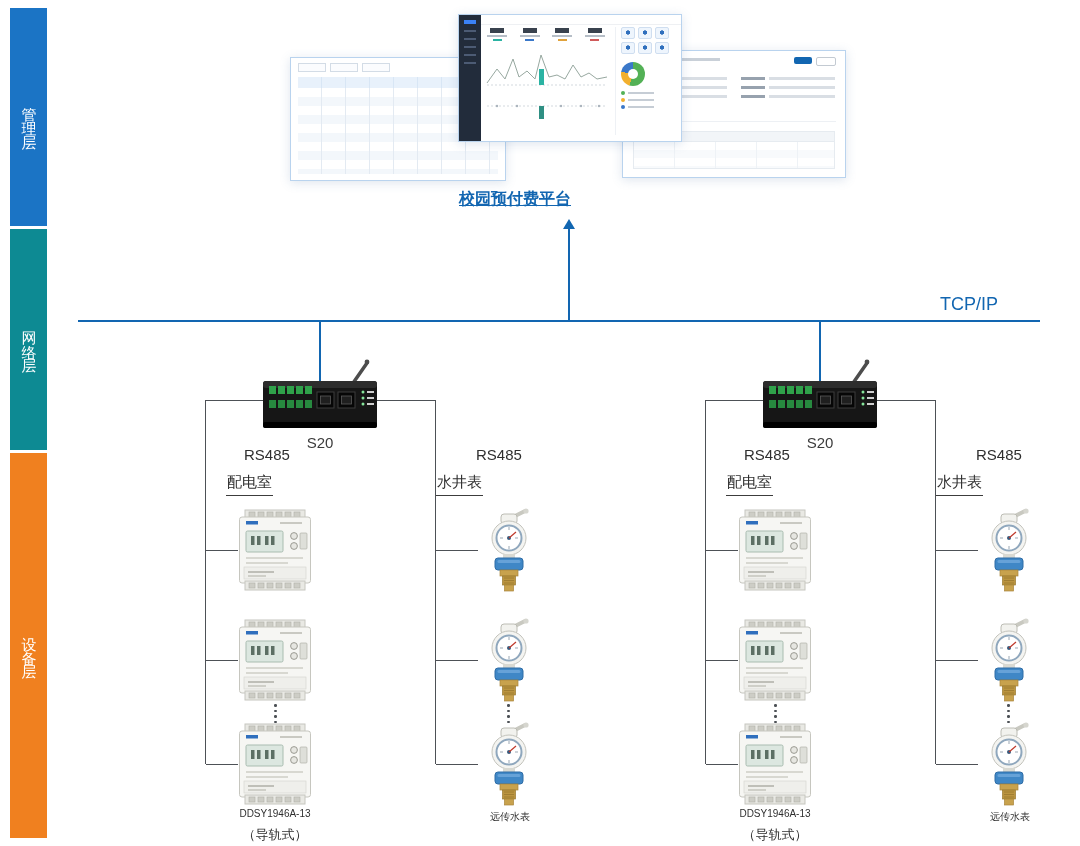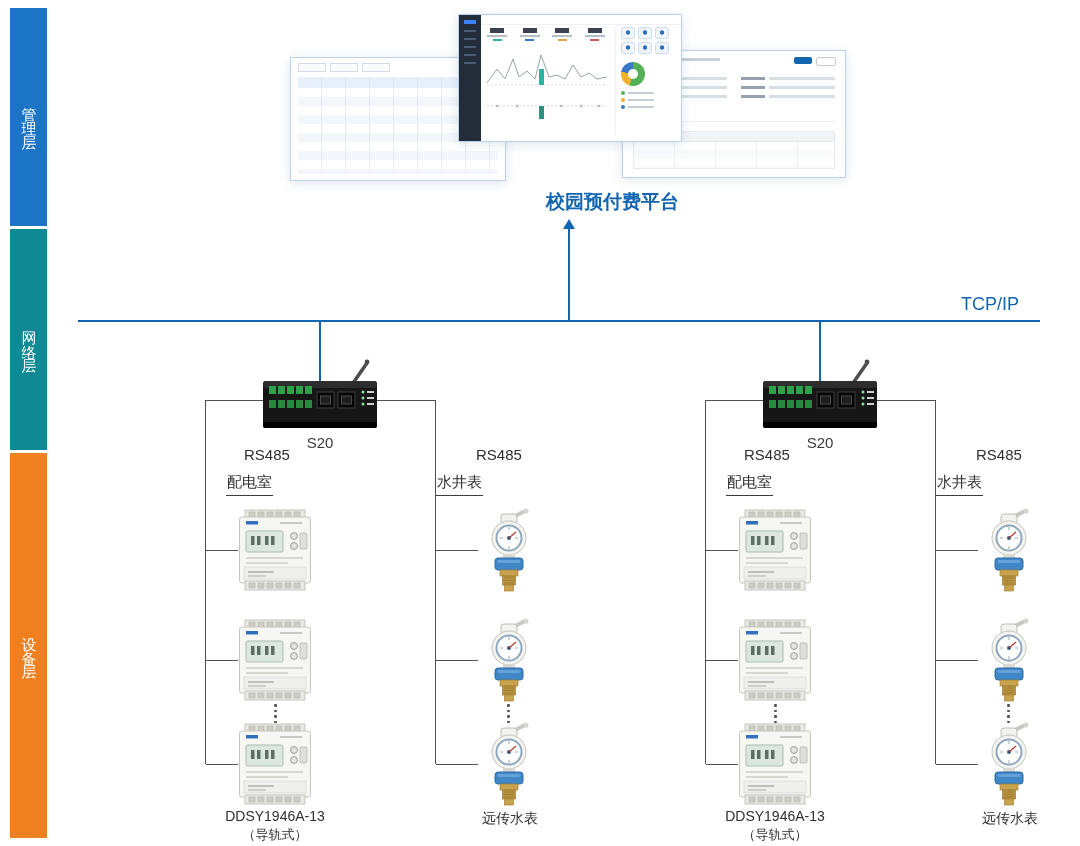--- a/index.html
+++ b/index.html
@@ -75,26 +75,26 @@
   #win-right .kv b{width:24px;height:3px;background:#97a2ae;}
   #win-right .kv i{height:3px;background:#d9dee4;flex:1;}
   #win-right .divider{position:absolute;left:9px;right:9px;top:70px;height:1px;background:#edf0f4;}
   #win-right .tbl{position:absolute;left:10px;right:10px;bottom:8px;height:36px;border:1px solid #e6ebf0;}
   #win-right .tbl .th{height:9px;background:#f2f5f8;border-bottom:1px solid #e6ebf0;}
   #win-right .tbl .rows{position:absolute;top:10px;bottom:0;left:0;right:0;
       background:repeating-linear-gradient(to right,transparent 0 40px,#eef2f6 40px 41px),
                  repeating-linear-gradient(to bottom,#fff 0 8px,#f8fafc 8px 16px);}
 
   
-  #platform-title{left:459px;top:189px;width:220px;text-align:right;font-size:19px;font-weight:600;color:var(--accent,#1266b1);}
+  #platform-title{left:459px;top:189px;width:220px;text-align:left;font-size:16px;font-weight:600;color:var(--accent,#1266b1);text-decoration:underline;}
   #platform-arrow{left:563px;top:219px;width:0;height:0;border-left:6px solid transparent;
       border-right:6px solid transparent;border-bottom:10px solid var(--accent,#1266b1);}
   #platform-vline{left:568px;top:228px;width:2px;height:94px;}
   #tcpip-line{left:78px;top:320px;width:962px;height:2px;}
-  #tcpip-label{left:940px;top:294px;width:100px;text-align:center;font-size:18px;color:var(--accent,#1266b1);}
+  #tcpip-label{left:940px;top:294px;width:100px;text-align:left;font-size:18px;color:var(--accent,#1266b1);}
   #drop-1{left:319px;top:322px;width:2px;height:64px;}
   #drop-2{left:819px;top:322px;width:2px;height:64px;}
 
   
   .group{position:absolute;top:356px;width:470px;height:490px;}
   #group-1{left:190px;}
   #group-2{left:690px;}
   .conn-h{left:15px;top:44px;width:231px;}
   .bus-left{left:15px;top:44px;height:364px;}
   .bus-right{left:245px;top:44px;height:364px;}
@@ -112,21 +112,21 @@
   .s1{top:194px;}.s2{top:304px;}.s3{top:408px;}
   .dev{display:block;}
   .em{left:48px;width:74px;height:82px;}
   .em1{top:153px;}.em2{top:263px;}.em3{top:367px;}
   .wm{left:288px;width:62px;height:84px;}
   .wm1{top:152px;}.wm2{top:262px;}.wm3{top:366px;}
   .vdots{display:flex;flex-direction:column;gap:3px;}
   .vdots i{width:2.5px;height:2.5px;border-radius:50%;background:#4d5156;}
   .vd-left{left:84px;top:348px;}
   .vd-right{left:317px;top:348px;}
-  .dev-label{font-size:14px;color:#2f2f2f;text-align:center;}
+  .dev-label{font-size:10px;color:#2f2f2f;text-align:center;}
   .lbl-meter{left:5px;top:452px;width:160px;}
   .lbl-meter-note{left:5px;top:470px;width:160px;font-size:13px;}
   .lbl-water{left:240px;top:454px;width:160px;}
 </style>
 </head>
 <body>
 
 <svg style="position:absolute;width:0;height:0;overflow:hidden" aria-hidden="true">
   <defs>
     <symbol id="sym-gateway" viewBox="0 0 130 76">

